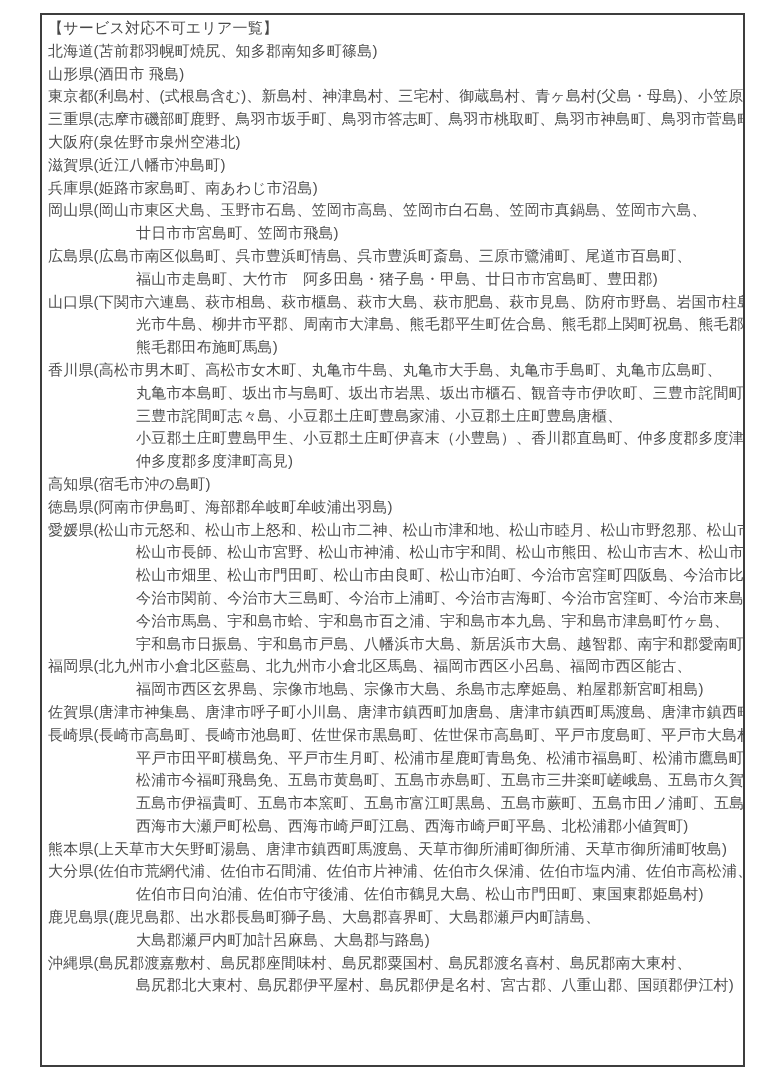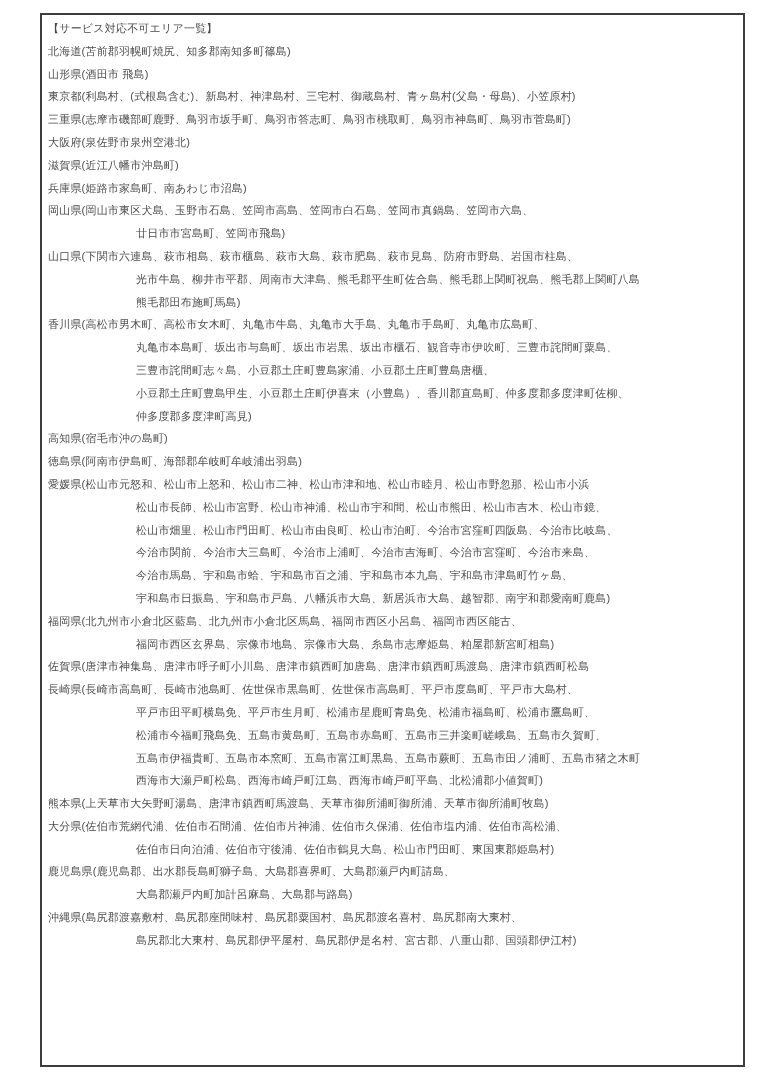--- a/index.html
+++ b/index.html
@@ -26,21 +26,21 @@
     box-sizing: border-box;
     border: 2px solid #3d3d3d;
     padding: 2px 4px 0 6px;
     overflow: hidden;
     background: #ffffff;
   }
   .line {
     white-space: nowrap;
     height: 22.8px;
     line-height: 22.8px;
-    font-size: 11px;
+    font-size: 15px;
     color: #4e4e4e;
     letter-spacing: 0.2px;
   }
   .line.cont {
     padding-left: 88px;
   }
   .title {
     color: #484848;
   }
 </style>
@@ -68,20 +68,24 @@
         </div>
         <div>
           <div class="line">滋賀県(近江八幡市沖島町)</div>
         </div>
         <div>
           <div class="line">兵庫県(姫路市家島町、南あわじ市沼島)</div>
         </div>
         <div>
           <div class="line">岡山県(岡山市東区犬島、玉野市石島、笠岡市高島、笠岡市白石島、笠岡市真鍋島、笠岡市六島、</div>
           <div class="line cont">廿日市市宮島町、笠岡市飛島)</div>
+        </div>
+        <div>
+          <div class="line">広島県(広島市南区似島町、呉市豊浜町情島、呉市豊浜町斎島、三原市鷺浦町、尾道市百島町、</div>
+          <div class="line cont">福山市走島町、大竹市　阿多田島・猪子島・甲島、廿日市市宮島町、豊田郡)</div>
         </div>
         <div>
           <div class="line">山口県(下関市六連島、萩市相島、萩市櫃島、萩市大島、萩市肥島、萩市見島、防府市野島、岩国市柱島、</div>
           <div class="line cont">光市牛島、柳井市平郡、周南市大津島、熊毛郡平生町佐合島、熊毛郡上関町祝島、熊毛郡上関町八島</div>
           <div class="line cont">熊毛郡田布施町馬島)</div>
         </div>
         <div>
           <div class="line">香川県(高松市男木町、高松市女木町、丸亀市牛島、丸亀市大手島、丸亀市手島町、丸亀市広島町、</div>
           <div class="line cont">丸亀市本島町、坂出市与島町、坂出市岩黒、坂出市櫃石、観音寺市伊吹町、三豊市詫間町粟島、</div>
           <div class="line cont">三豊市詫間町志々島、小豆郡土庄町豊島家浦、小豆郡土庄町豊島唐櫃、</div>

